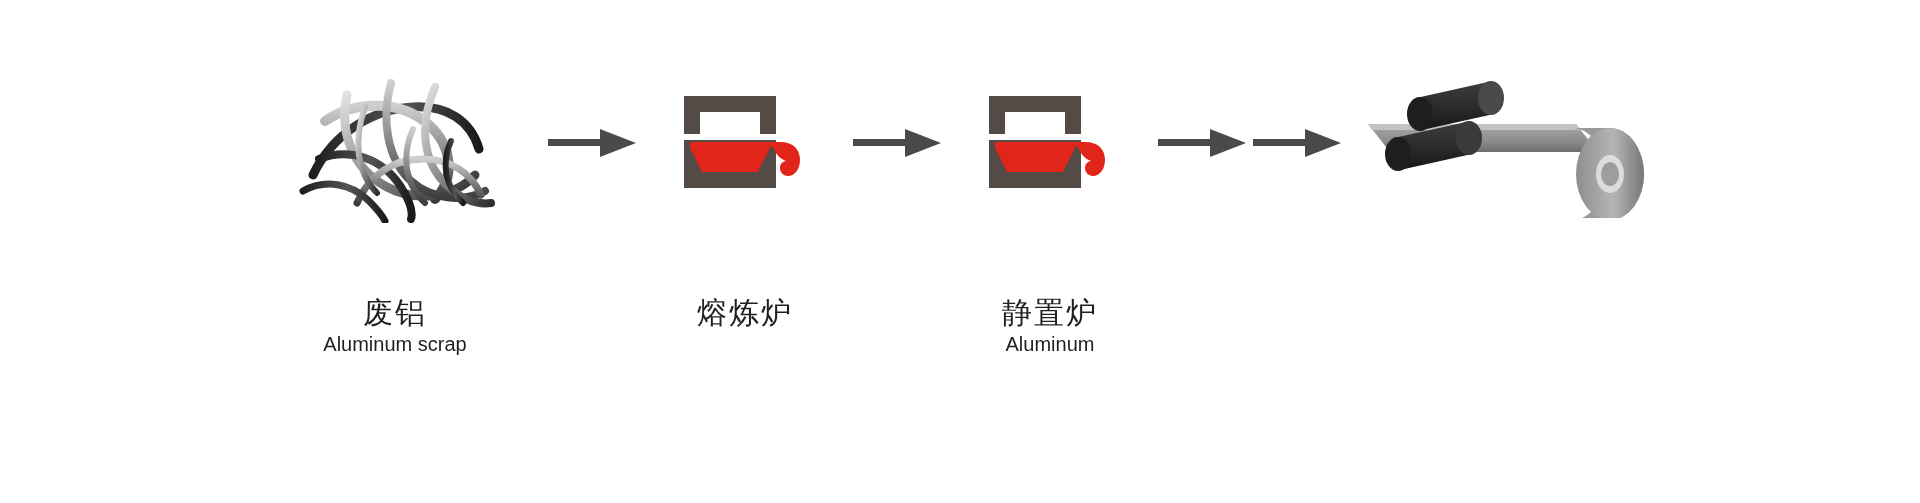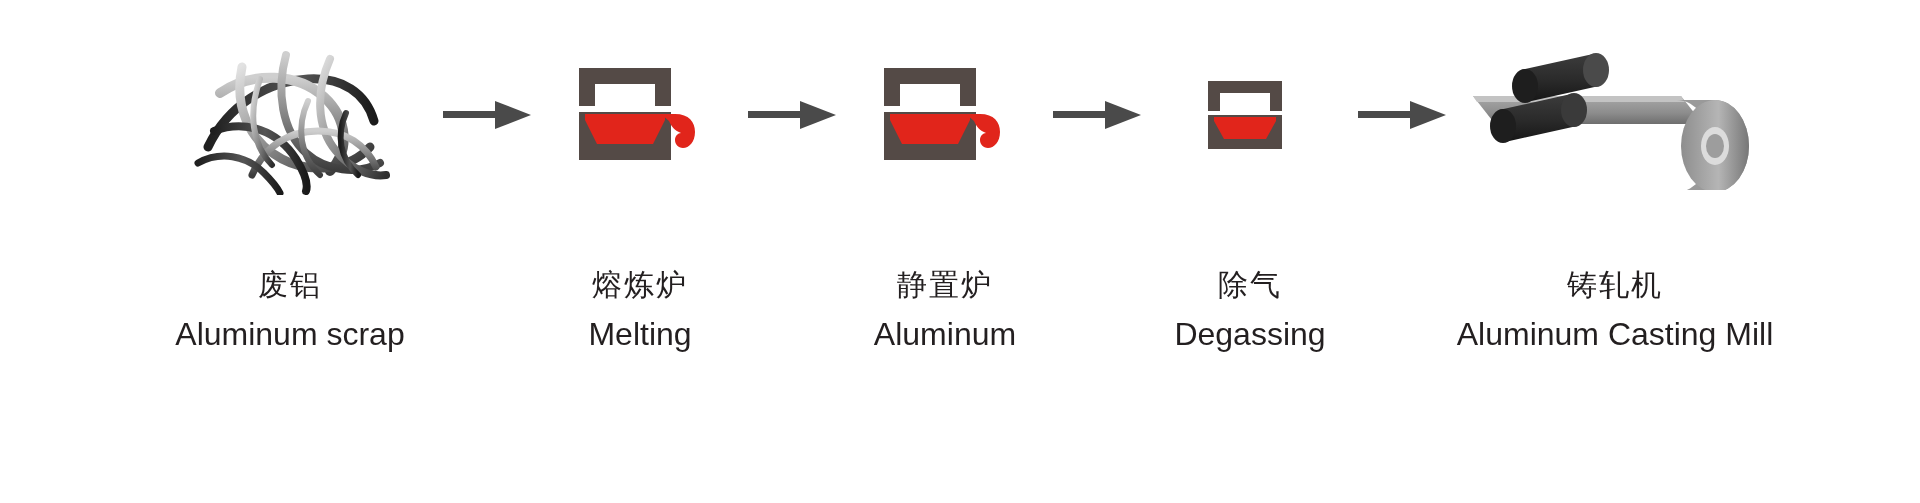--- a/index.html
+++ b/index.html
@@ -14,21 +14,21 @@
     overflow: hidden;
   }
   .flow {
     position: relative;
     width: 1920px;
     height: 503px;
     display: flex;
     flex-direction: row;
     align-items: flex-start;
     justify-content: center;
-    padding-top: 20px;
+    padding-top: 48px;
     box-sizing: border-box;
   }
   .step {
     display: flex;
     flex-direction: column;
     align-items: center;
   }
   .icon-box {
     height: 190px;
     display: flex;
@@ -40,22 +40,21 @@
     text-align: center;
     color: #231f20;
     line-height: 1.28;
   }
   .label-cn {
     font-size: 30px;
     letter-spacing: 2px;
     white-space: nowrap;
   }
   .label-en {
-    font-size: 32px;
-    margin-top: 10px;
+    font-size: 20px;
     white-space: nowrap;
   }
   .arrow-box {
     height: 190px;
     display: flex;
     align-items: center;
     justify-content: center;
   }
   
   .s1 { width: 300px; }
@@ -130,21 +129,20 @@
 
         <rect x="14" y="52" width="92" height="48" fill="#544a46"></rect>
 
         <path d="M20,54 h80 v6 l-12,24 h-56 l-12,-24 z" fill="#e1251b"></path>
 
         <path d="M96,54 h14 c14,0 20,8 20,18 c0,10 -6,16 -12,16 c-5,0 -8,-4 -8,-8 c0,-4 3,-7 6,-7 c-6,-2 -10,-7 -12,-12 l-8,-7 z" fill="#e1251b"></path>
       </svg>
     </div>
     <div class="labels">
       <div class="label-cn">熔炼炉</div>
-      <div class="label-en">Melting</div>
     </div>
   </div>
 
   <div class="arrow-box a2">
     <svg width="90" height="40" viewBox="0 0 90 40">
       <rect x="0" y="16" width="58" height="7" fill="#4a4a4a"></rect>
       <polygon points="52,6 88,20 52,34" fill="#4a4a4a"></polygon>
     </svg>
   </div>
 
@@ -164,34 +162,20 @@
     </div>
   </div>
 
   <div class="arrow-box a3">
     <svg width="90" height="40" viewBox="0 0 90 40">
       <rect x="0" y="16" width="58" height="7" fill="#4a4a4a"></rect>
       <polygon points="52,6 88,20 52,34" fill="#4a4a4a"></polygon>
     </svg>
   </div>
 
-  <div class="step s4">
-    <div class="icon-box">
-      <svg width="100" height="80" viewBox="0 0 100 80">
-        <path d="M8,6 h74 v12 h-62 v18 h-12 z" fill="#544a46"></path>
-        <path d="M70,6 h12 v30 h-12 z" fill="#544a46"></path>
-        <rect x="8" y="40" width="74" height="34" fill="#544a46"></rect>
-        <path d="M14,42 h62 v4 l-10,18 h-42 l-10,-18 z" fill="#e1251b"></path>
-      </svg>
-    </div>
-    <div class="labels">
-      <div class="label-cn">除气</div>
-      <div class="label-en">Degassing</div>
-    </div>
-  </div>
 
   <div class="arrow-box a4">
     <svg width="90" height="40" viewBox="0 0 90 40">
       <rect x="0" y="16" width="58" height="7" fill="#4a4a4a"></rect>
       <polygon points="52,6 88,20 52,34" fill="#4a4a4a"></polygon>
     </svg>
   </div>
 
   <div class="step s5">
     <div class="icon-box">
@@ -230,19 +214,15 @@
           <ellipse cx="131" cy="30" rx="13" ry="17" fill="#4a4a4a"></ellipse>
         </g>
 
         <g>
           <path d="M34,70 L106,54 A13,17 0 0 1 112,86 L40,102 A13,17 0 0 0 34,70 Z" fill="url(#rollg)"></path>
           <ellipse cx="38" cy="86" rx="13" ry="17" fill="#1e1e1e"></ellipse>
           <ellipse cx="109" cy="70" rx="13" ry="17" fill="#3a3a3a"></ellipse>
         </g>
       </svg>
     </div>
-    <div class="labels">
-      <div class="label-cn">铸轧机</div>
-      <div class="label-en">Aluminum Casting Mill</div>
-    </div>
   </div>
 
 </div>
 
 </body></html>

